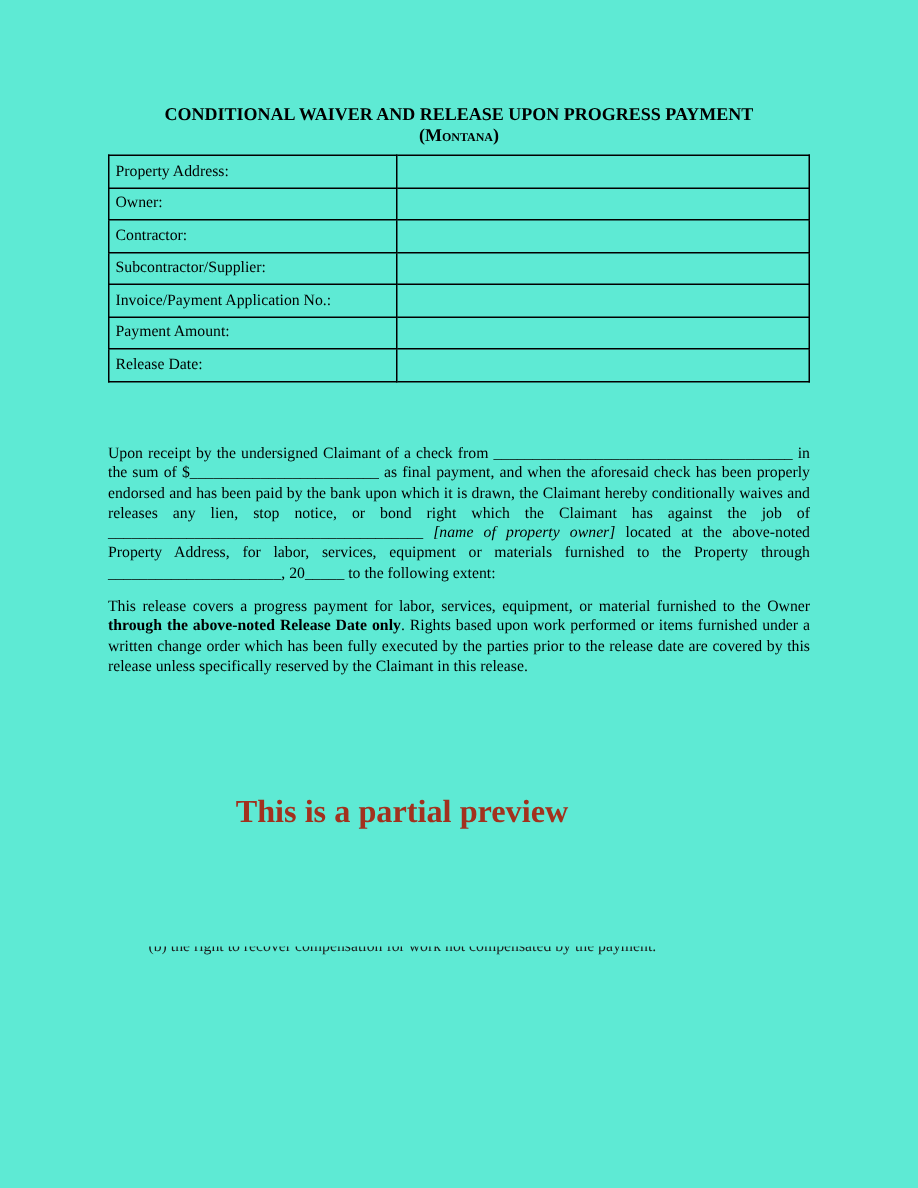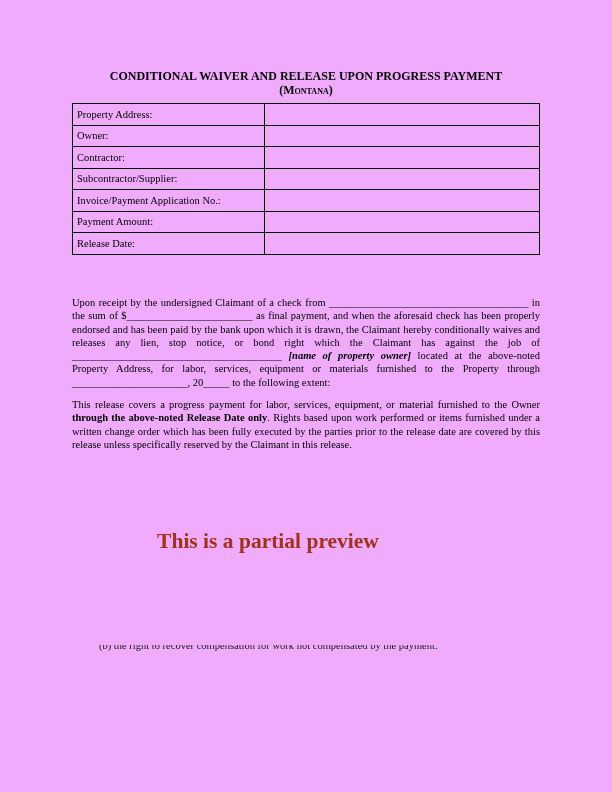--- a/index.html
+++ b/index.html
@@ -4,21 +4,21 @@
 <style>
   html, body {
     margin: 0;
     padding: 0;
     background: #ffffff;
   }
   .page {
     position: relative;
     width: 612px;
     height: 792px;
-    background: #f0abfc;
+    background: #5eead4;
     color: #000000;
     font-family: "Liberation Serif", "DejaVu Serif", serif;
     overflow: hidden;
   }
   .title-block {
     position: absolute;
     top: 69px;
     left: 0;
     width: 612px;
     text-align: center;
@@ -53,36 +53,36 @@
   .body-paragraph {
     position: absolute;
     left: 72px;
     width: 468px;
     font-size: 10.5px;
     line-height: 13.3px;
     text-align: justify;
   }
   .p1 { top: 296px; }
   .p2 { top: 398px; }
-  .italic-seg { font-style: italic; font-weight: bold; }
+  .italic-seg { font-style: italic; }
   .bold-seg { font-weight: bold; }
   .preview-notice {
     position: absolute;
     top: 528px;
     left: 0;
     width: 536px;
     text-align: center;
     color: #A2311E;
     font-weight: bold;
     font-size: 21.5px;
     line-height: 27px;
   }
   .clip-fragment {
     position: absolute;
-    top: 645px;
+    top: 631px;
     left: 99px;
     width: 441px;
     height: 9px;
     overflow: hidden;
     font-size: 10.5px;
     line-height: 13px;
     color: #1a1a1a;
   }
   .clip-fragment .clip-inner {
     display: block;

